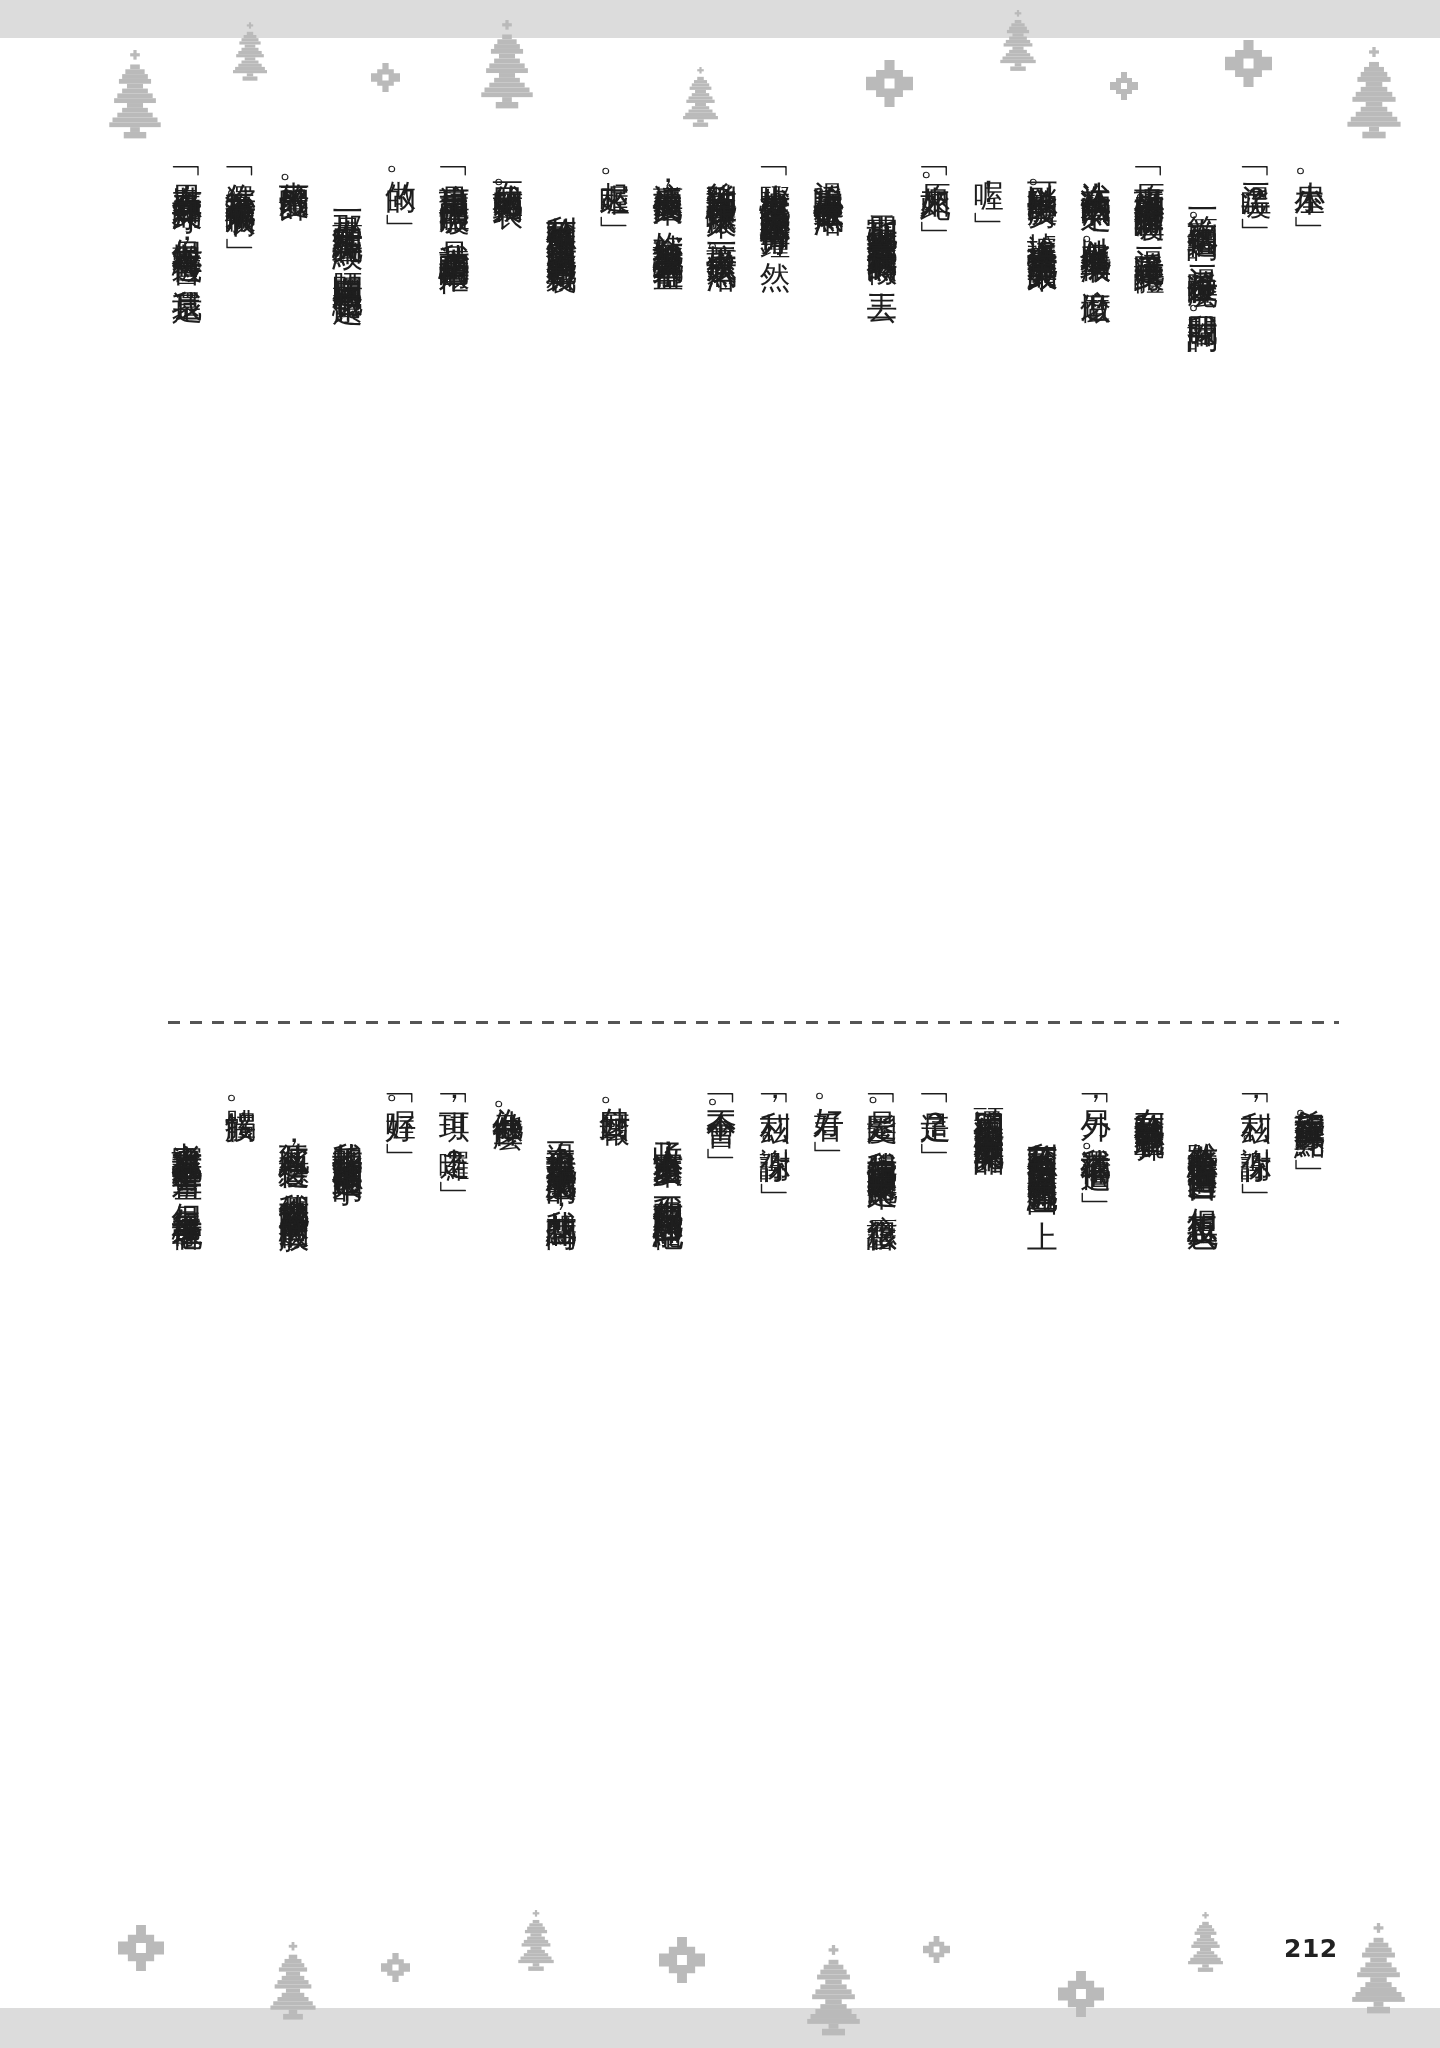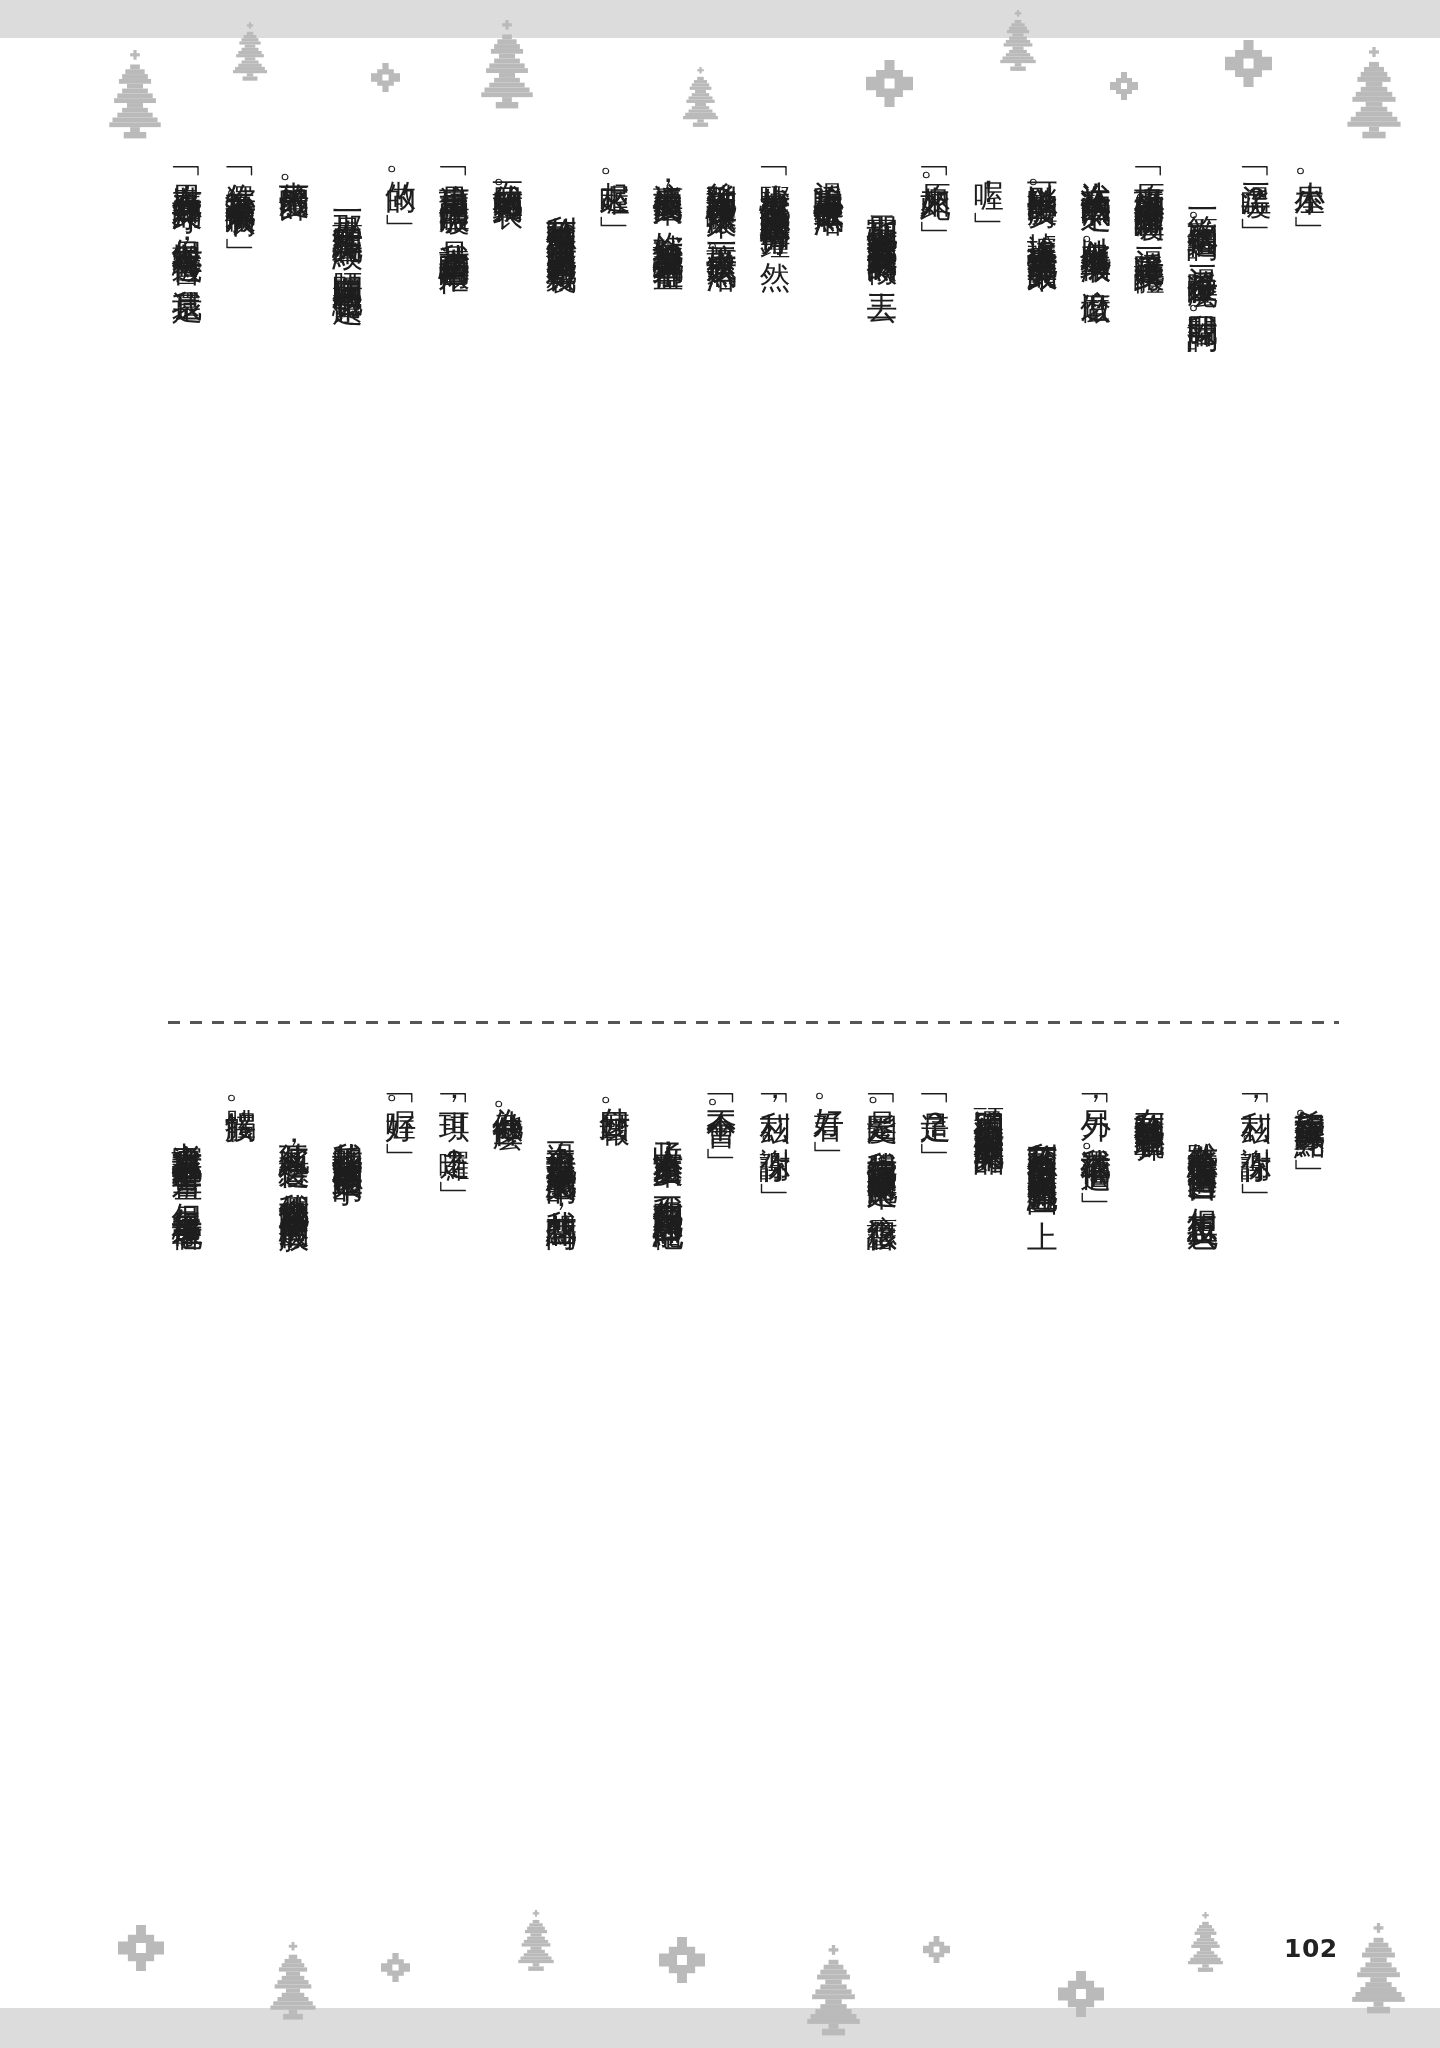--- a/index.html
+++ b/index.html
@@ -178,13 +178,13 @@
   <div class="col" style="--i:14">　不過這也不是現在著急就能想出來的。我想花點時間，</div>
   <div class="col" style="--i:15">為他做些什麼。</div>
   <div class="col" style="--i:16">「琪可，走囉？」</div>
   <div class="col" style="--i:17">「喔好。」</div>
   <div class="col" style="--i:18">　我的手指搭上利茲哈爾德伸過來的手。</div>
   <div class="col" style="--i:19">　彼此互通心意之後，我們也自然開始有了像這樣的肢</div>
   <div class="col" style="--i:20">體接觸。</div>
   <div class="col" style="--i:21">　老實說我現在還是會有些害羞，但是每每這樣牽著他</div>
 </div>
 
-<div class="page-number">102</div>
+<div class="page-number">212</div>
 
 </body></html>

